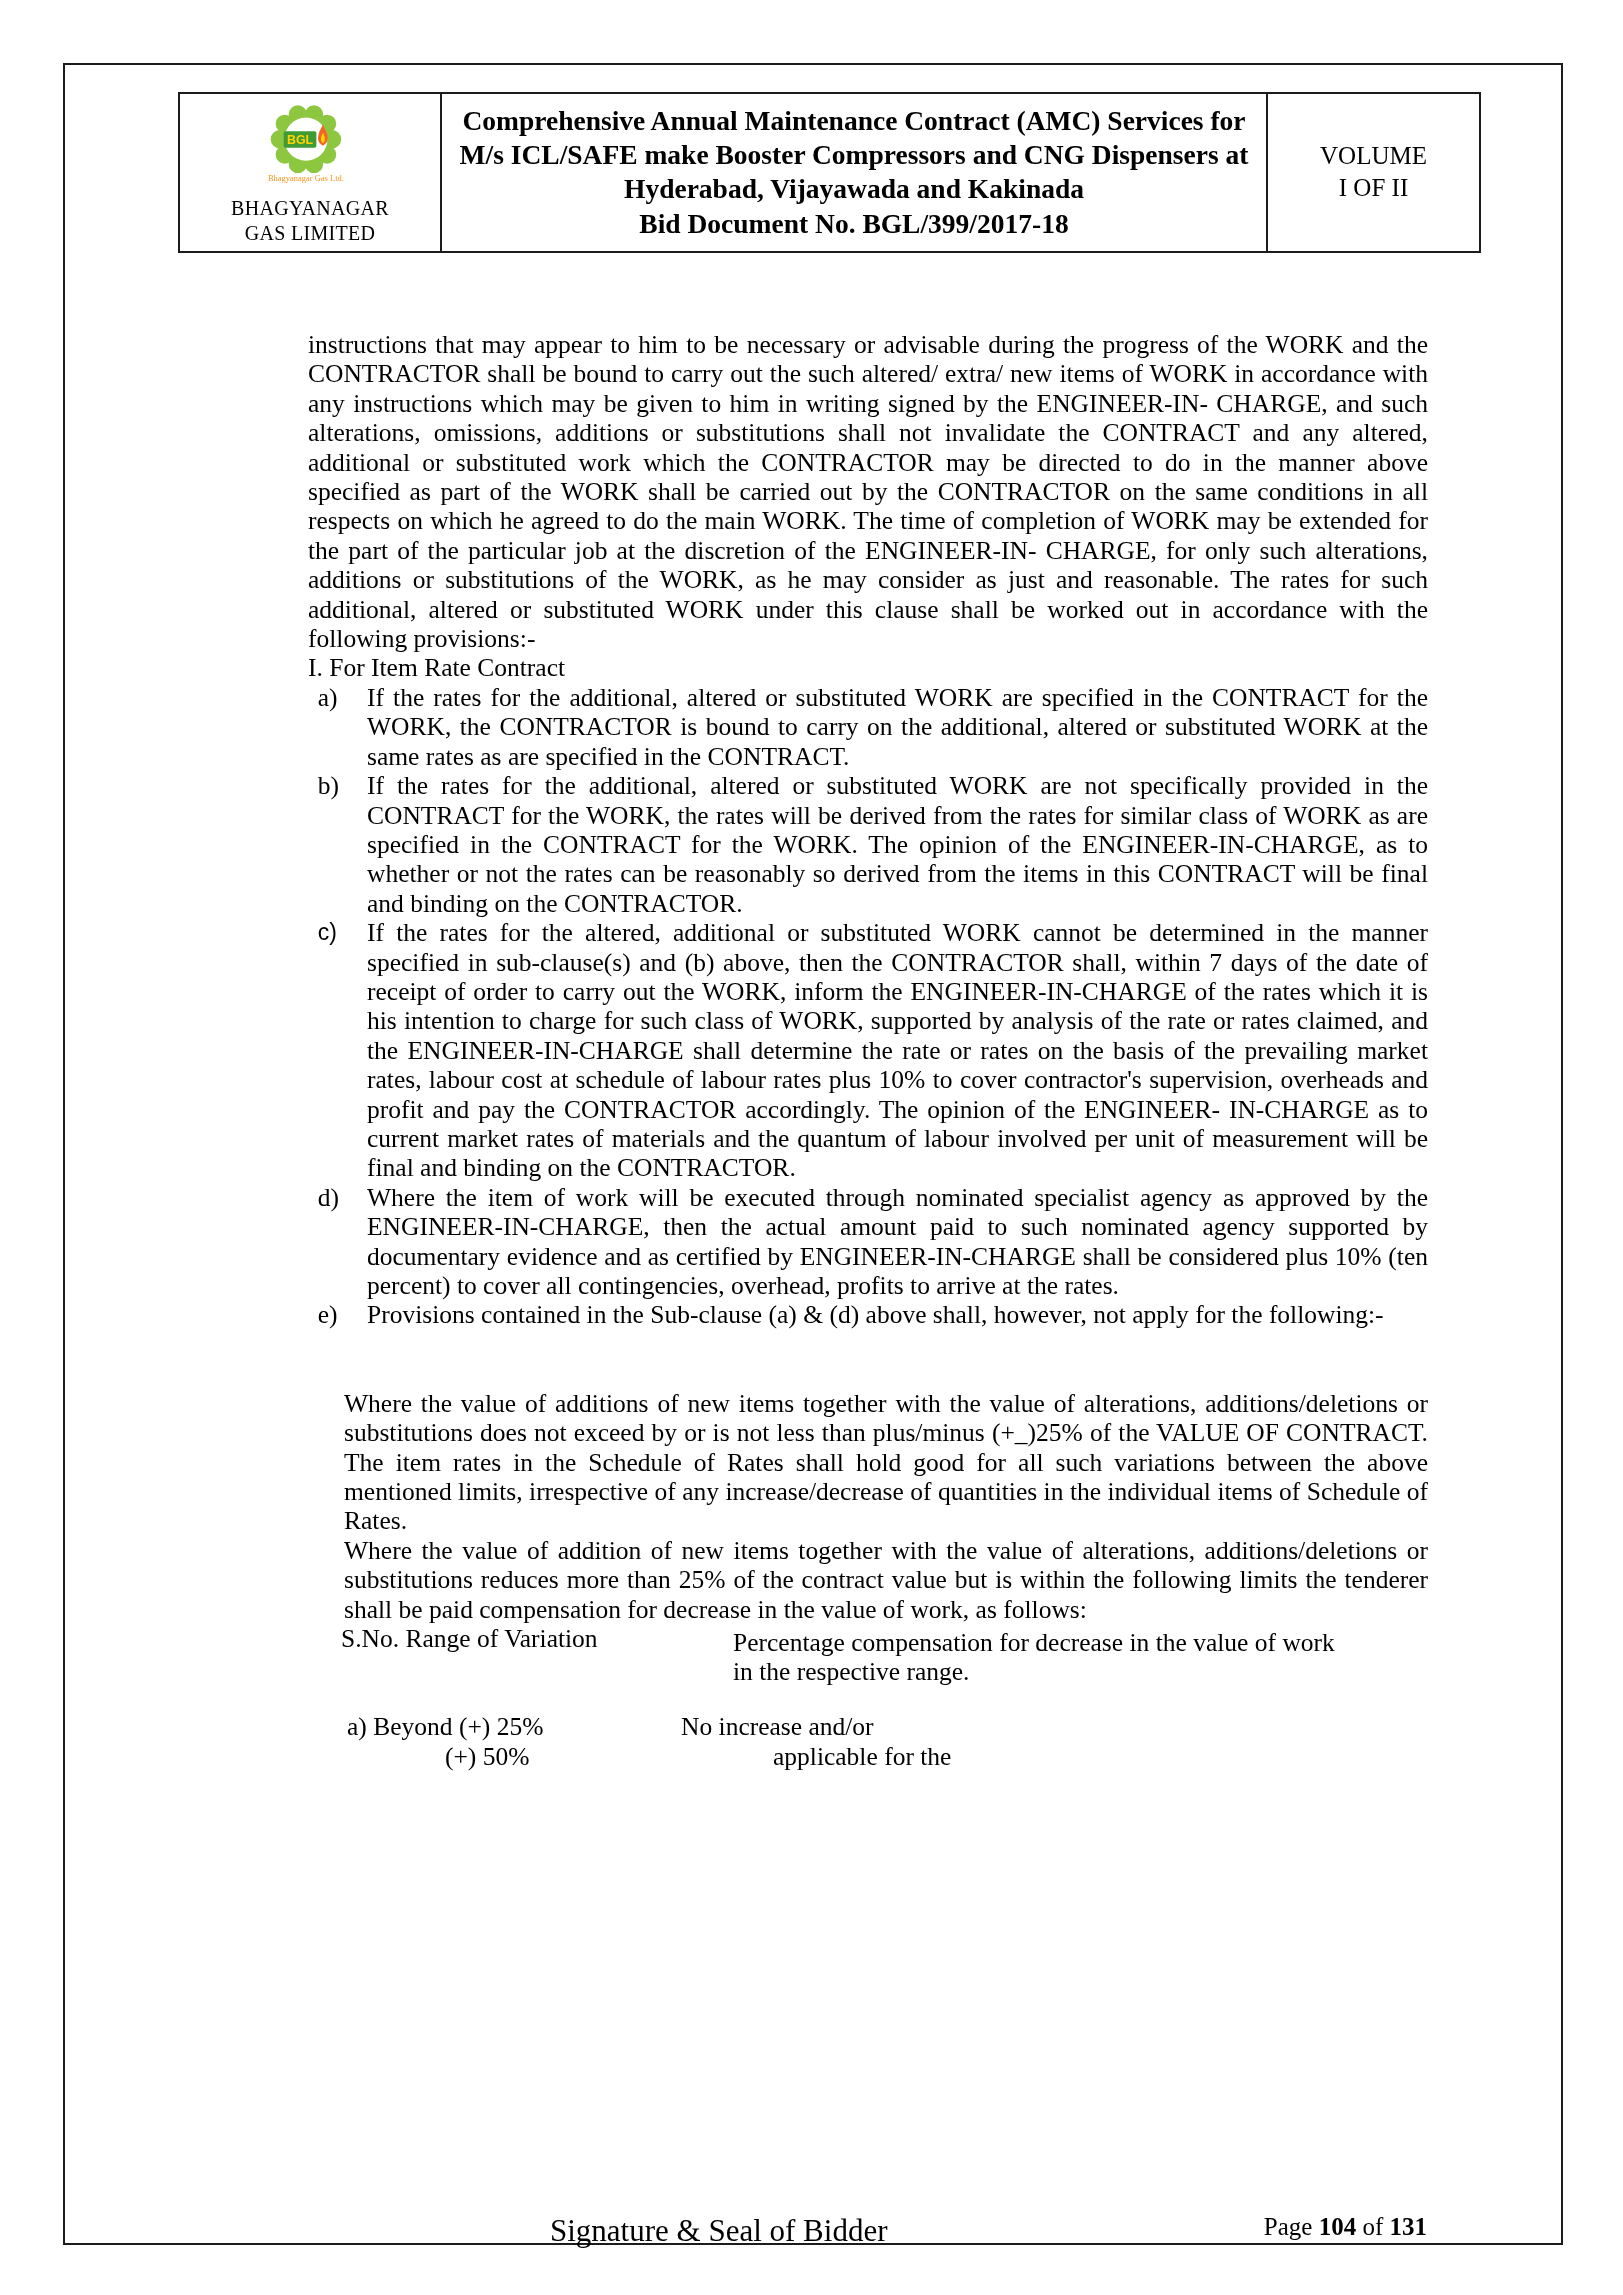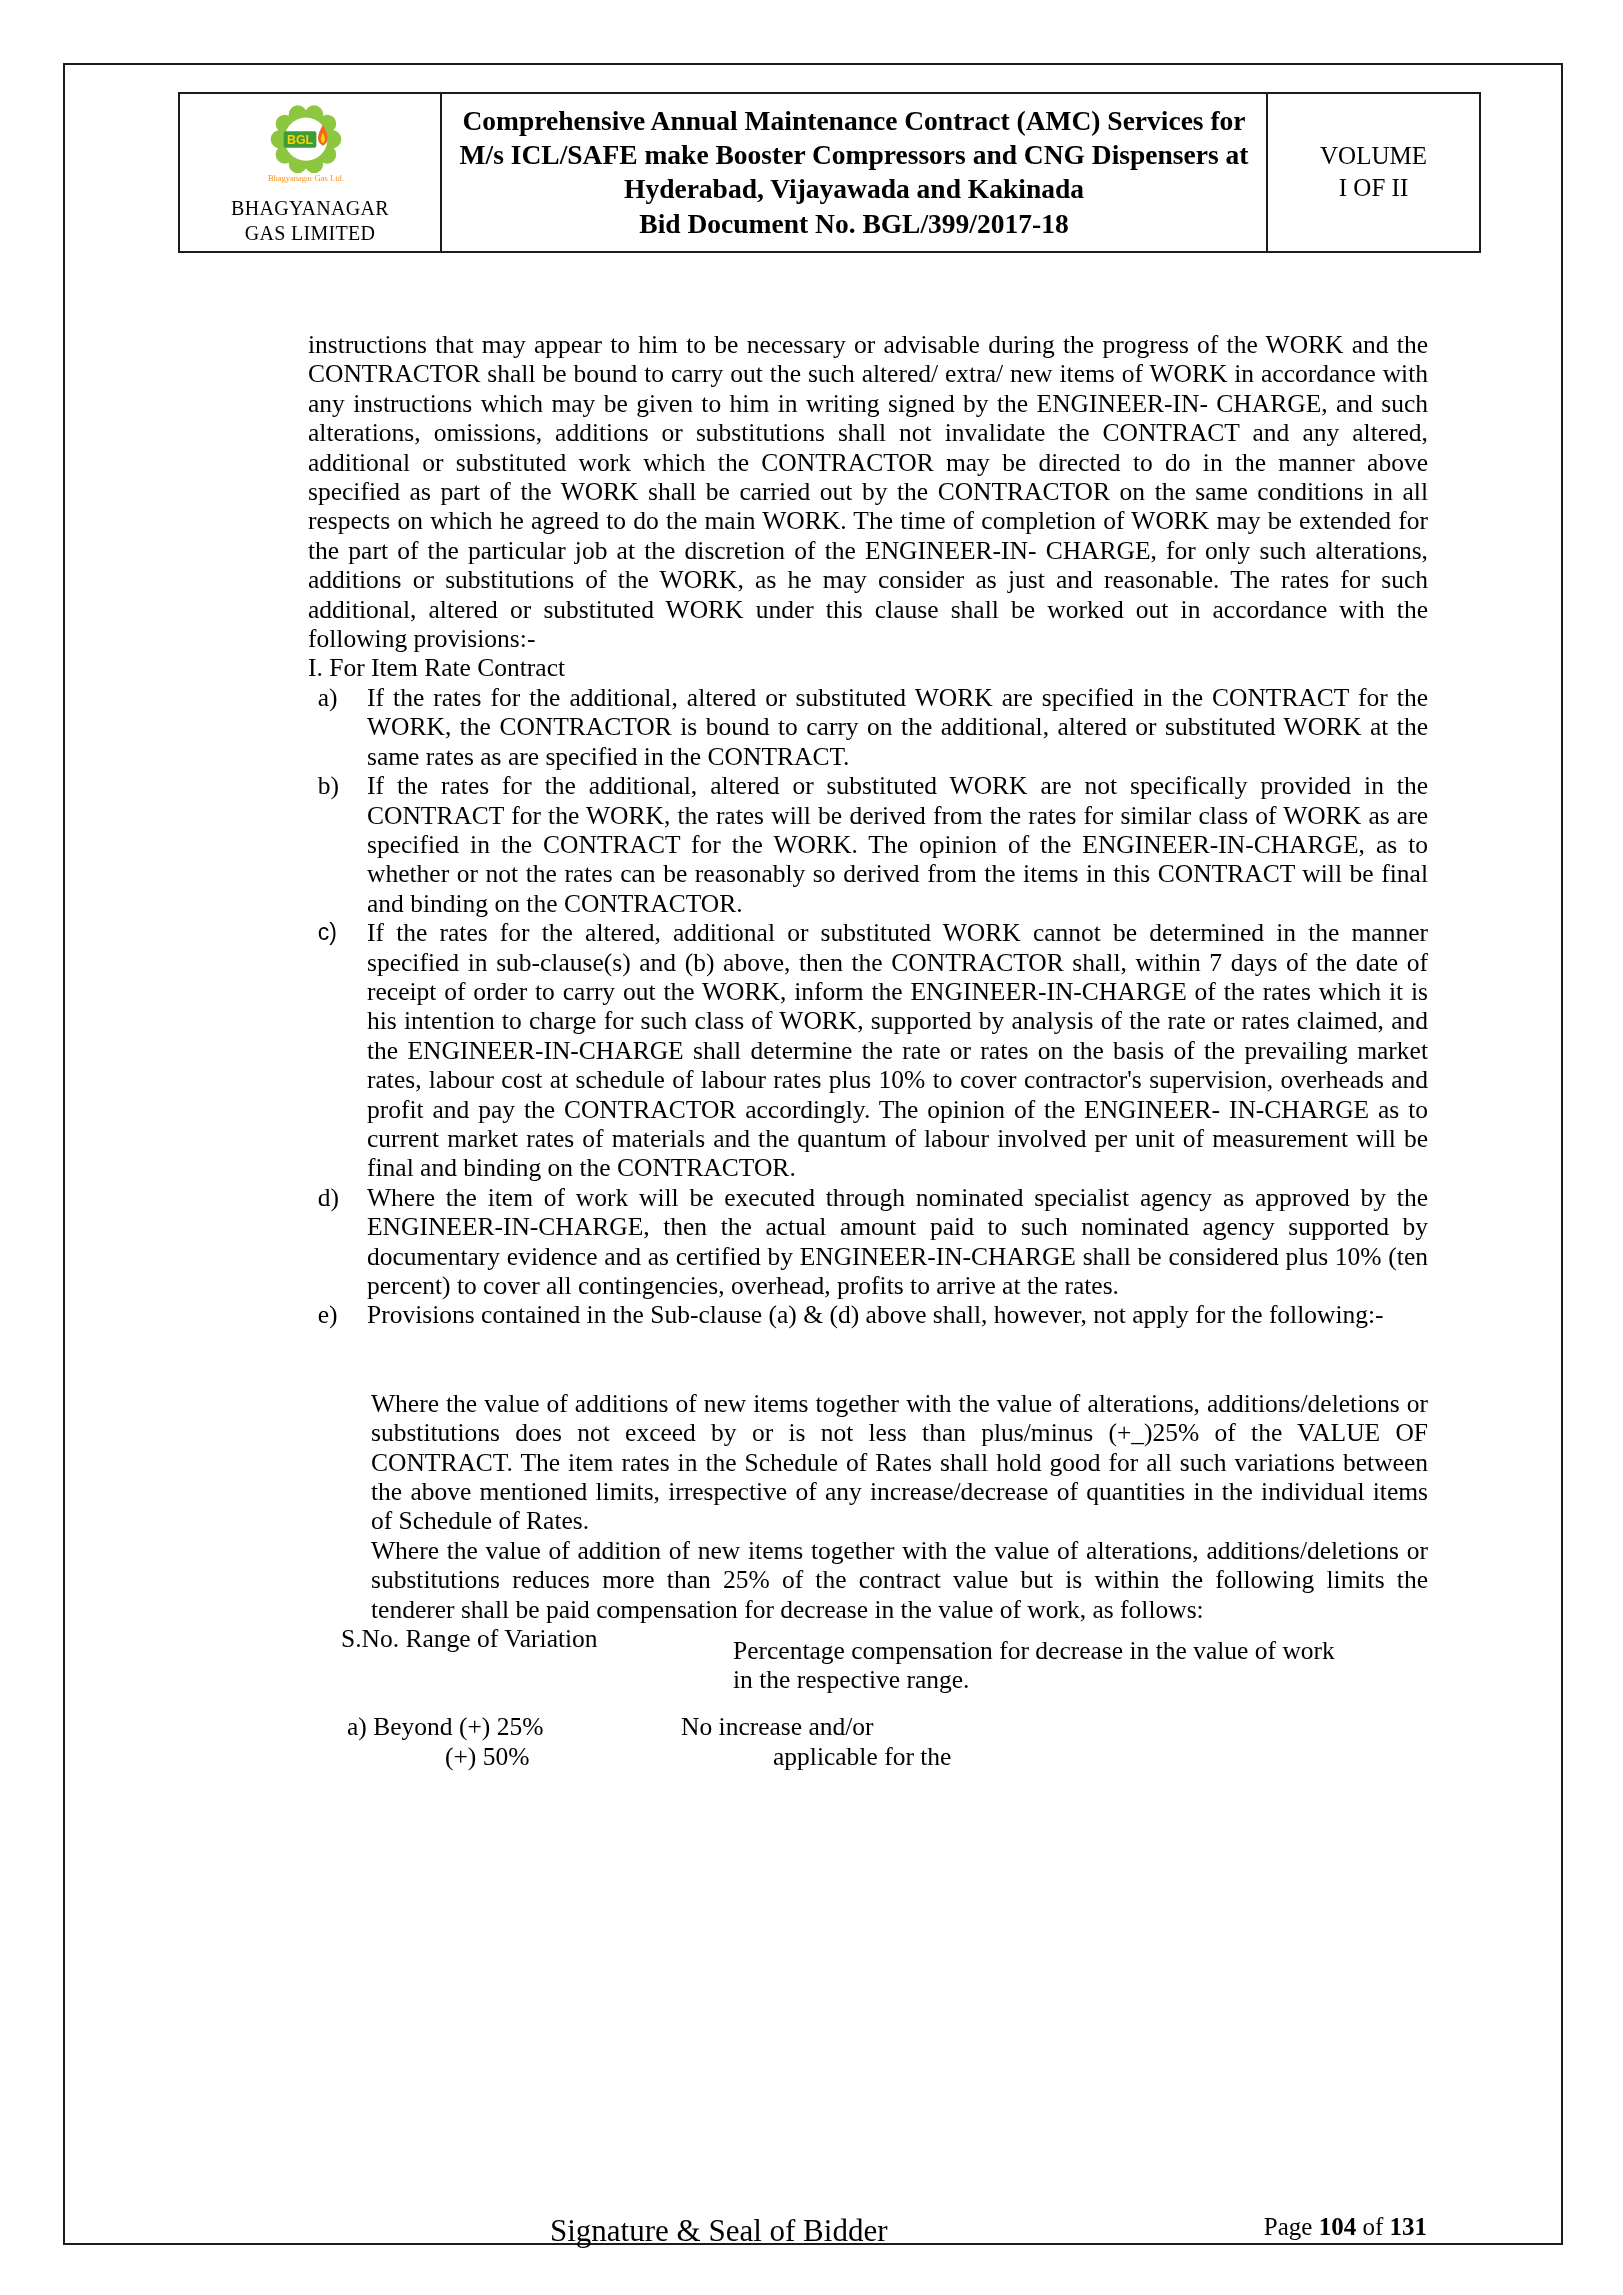--- a/index.html
+++ b/index.html
@@ -48,25 +48,25 @@
   .heading-line { margin: 0; }
   .clause { display: flex; }
   .clause-label {
     flex: none;
     width: 59px;
     padding-left: 9.8px;
   }
   .sans-label { font-family: "Liberation Sans", sans-serif; font-size: 23px; }
   .clause-text { flex: 1; }
   .gap-2l { height: 59px; }
-  .indent-para { margin-left: 63px; }
+  .indent-para { margin-left: 36px; }
   
   .vhead { position: relative; min-height: 59px; }
   .vhead .vh-left { position: absolute; left: 33px; top: 0; }
-  .vhead .vh-right { position: absolute; left: 425px; top: 12px; width: 700px; }
+  .vhead .vh-right { position: absolute; left: 425px; top: 4px; width: 700px; }
   .vgap { height: 29.4px; }
   .vline { position: relative; height: 29.4px; }
   .vline span { position: absolute; top: 0; white-space: nowrap; }
   .vl1 { left: 39px; }
   .vl2 { left: 69px; }
   .vl3 { left: 137px; }
   .vr1 { left: 373px; }
   .vr2 { left: 465px; }
   .vr3 { left: 520px; }
   

